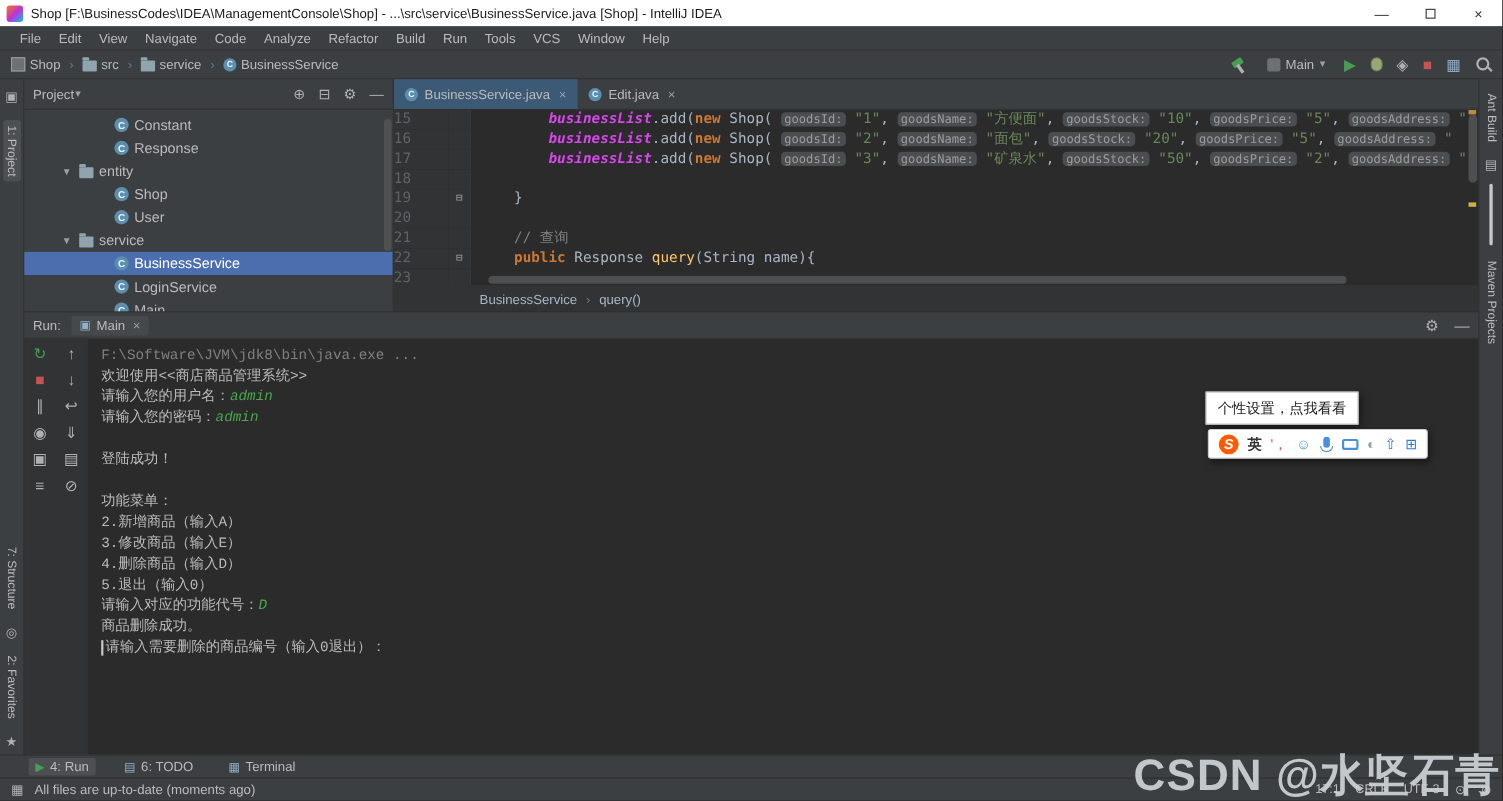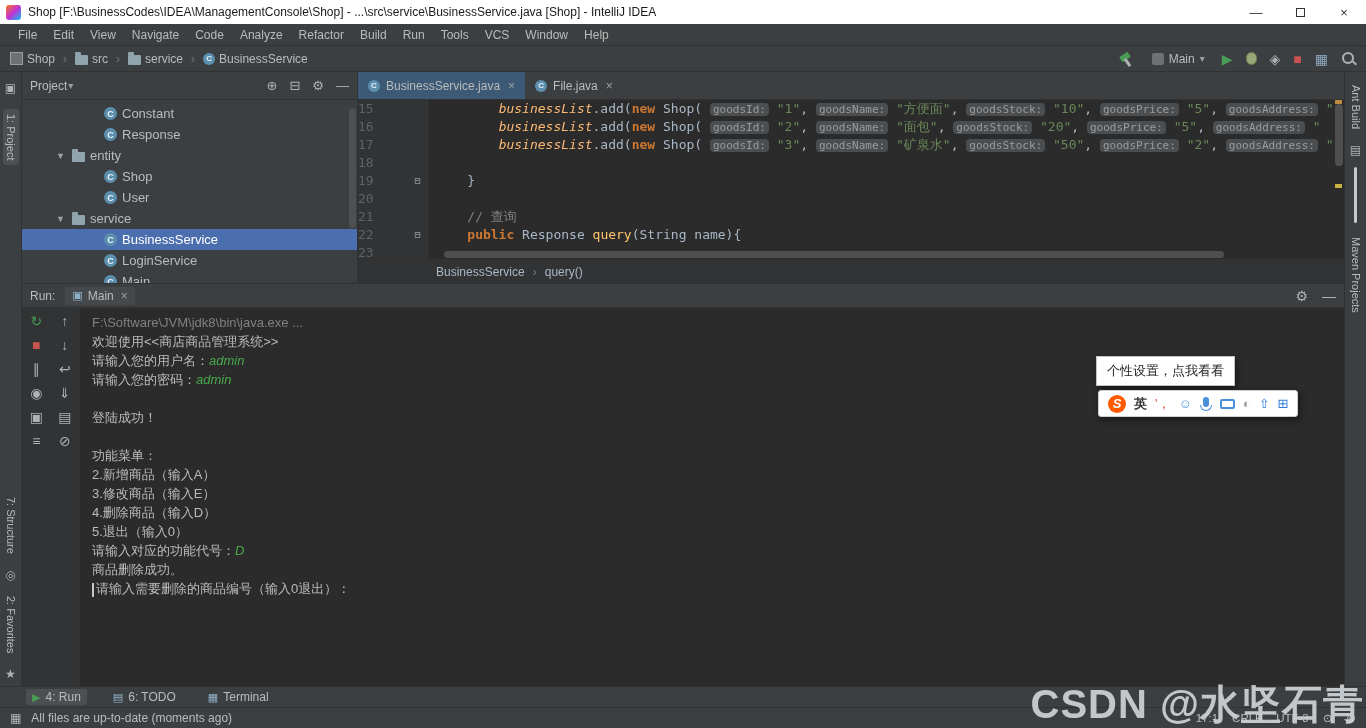--- a/index.html
+++ b/index.html
@@ -86,42 +86,42 @@
   .ed-lines { position:absolute; inset:0; }
   .ed-line { display:flex; height:18px; line-height:18px; white-space:pre; }
   .g-num { width:50px; min-width:50px; text-align:left; padding-right:8px; color:#606366; background:#313335; }
   .g-fold { width:20px; min-width:20px; background:#313335; border-right:1px solid #393b3e; color:#9aa0a6; font-size:10px; text-align:center; line-height:18px; }
   .code { padding-left:8px; overflow:hidden; color:#a9b7c6; }
   .tk-pl { color:#a9b7c6; }
   .tk-kw { color:#cc7832; font-weight:bold; }
   .tk-str { color:#6a8759; }
   .tk-cm { color:#808080; }
   .tk-mt { color:#ffc66b; }
-  .tk-fld { color:#fdba74; font-style:italic; }
+  .tk-fld { color:#d946ef; font-style:italic;font-weight:bold; }
   .tk-hint { color:#9b9b9b; background:#4b4e50; border-radius:4px; padding:0 3px; font-size:11px; }
   .vthumb { position:absolute; right:1px; top:4px; width:8px; height:62px; background:#4d4f51; border-radius:4px; }
   .stripe-mark { position:absolute; right:2px; width:7px; height:4px; }
   .stripe-mark.m1 { top:0; background:#bc8a3c; }
   .stripe-mark.m2 { top:84px; background:#c9b345; }
   .hthumb { position:absolute; bottom:1px; left:86px; width:780px; height:7px; background:#4d4f51; border-radius:4px; }
   .ed-bc { height:24px; min-height:24px; background:#313335; border-top:1px solid #323232; display:flex; align-items:center; gap:6px; padding-left:78px; color:#9aa0a6; font-size:12px; }
   .bc-item { color:#a9b7c6; }
 
   
   .run-panel { flex:1; display:flex; flex-direction:column; background:#2b2b2b; border-top:1px solid #323232; min-height:0; }
   .run-header { height:24px; min-height:24px; background:#3c3f41; border-bottom:1px solid #323232; display:flex; align-items:center; padding:0 8px; gap:10px; }
   .run-label { color:#bbb; }
   .run-tab { display:flex; align-items:center; gap:5px; background:#46494b; padding:2px 7px; border-radius:2px; color:#bbb; }
   .tw-ic { font-size:11px; color:#8fb0c9; }
   .run-h-icons { margin-left:auto; display:flex; gap:14px; }
   .run-body { flex:1; display:flex; min-height:0; }
   .run-toolbar { width:58px; min-width:58px; display:flex; background:#313335; border-right:1px solid #323232; }
   .rt-col { width:29px; display:flex; flex-direction:column; align-items:center; padding-top:6px; gap:9px; }
   .rt-icon { font-size:14px; color:#afb1b3; line-height:15px; cursor:default; }
-  .console { flex:1; padding:5px 0 0 12px; font-family:Liberation Sans, sans-serif; font-size:13px; overflow:hidden; position:relative; }
+  .console { flex:1; padding:5px 0 0 12px; font-family:Liberation Mono, monospace; font-size:13px; overflow:hidden; position:relative; }
   .cs-line { height:19px; line-height:19px; white-space:pre; }
   .cs-pl { color:#bbbbbb; }
   .cs-path { color:#808080; }
   .cs-input { color:#49a84c; font-style:italic; }
   .cs-caret { display:inline-block; width:2px; height:14px; background:#c8c8c8; vertical-align:middle; margin-right:2px; }
 
   
   .toolwindow-bar { position:absolute; left:0; right:0; bottom:21px; height:21px; background:#3c3f41; border-top:1px solid #323232; display:flex; align-items:center; padding-left:26px; gap:20px; }
   .tw-btn { display:flex; align-items:center; gap:5px; color:#bbb; padding:1px 6px; border-radius:2px; cursor:default; }
   .tw-btn.active { background:#4c5052; }
@@ -299,21 +299,21 @@
 
         <div class="editor-area">
           <div class="ed-tabs">
               <div class="ed-tab active">
                 <span class="ic-class sm">C</span>
                 <span class="tab-label">BusinessService.java</span>
                 <span class="tab-close">×</span>
               </div>
               <div class="ed-tab">
                 <span class="ic-class sm">C</span>
-                <span class="tab-label">File.java</span>
+                <span class="tab-label">Edit.java</span>
                 <span class="tab-close">×</span>
               </div>
             </div>
           <div class="ed-body">
             <div class="ed-lines">
                 <div class="ed-line"><span class="g-num">15</span><span class="g-fold"></span><span class="code"><span class="tk-pl">        </span><span class="tk-fld">businessList</span><span class="tk-pl">.add(</span><span class="tk-kw">new</span><span class="tk-pl"> Shop( </span><span class="tk-hint">goodsId:</span><span class="tk-pl"> </span><span class="tk-str">"1"</span><span class="tk-pl">, </span><span class="tk-hint">goodsName:</span><span class="tk-pl"> </span><span class="tk-str">"方便面"</span><span class="tk-pl">, </span><span class="tk-hint">goodsStock:</span><span class="tk-pl"> </span><span class="tk-str">"10"</span><span class="tk-pl">, </span><span class="tk-hint">goodsPrice:</span><span class="tk-pl"> </span><span class="tk-str">"5"</span><span class="tk-pl">, </span><span class="tk-hint">goodsAddress:</span><span class="tk-pl"> </span><span class="tk-str">"</span></span></div>
                 <div class="ed-line"><span class="g-num">16</span><span class="g-fold"></span><span class="code"><span class="tk-pl">        </span><span class="tk-fld">businessList</span><span class="tk-pl">.add(</span><span class="tk-kw">new</span><span class="tk-pl"> Shop( </span><span class="tk-hint">goodsId:</span><span class="tk-pl"> </span><span class="tk-str">"2"</span><span class="tk-pl">, </span><span class="tk-hint">goodsName:</span><span class="tk-pl"> </span><span class="tk-str">"面包"</span><span class="tk-pl">, </span><span class="tk-hint">goodsStock:</span><span class="tk-pl"> </span><span class="tk-str">"20"</span><span class="tk-pl">, </span><span class="tk-hint">goodsPrice:</span><span class="tk-pl"> </span><span class="tk-str">"5"</span><span class="tk-pl">, </span><span class="tk-hint">goodsAddress:</span><span class="tk-pl"> </span><span class="tk-str">"</span></span></div>
                 <div class="ed-line"><span class="g-num">17</span><span class="g-fold"></span><span class="code"><span class="tk-pl">        </span><span class="tk-fld">businessList</span><span class="tk-pl">.add(</span><span class="tk-kw">new</span><span class="tk-pl"> Shop( </span><span class="tk-hint">goodsId:</span><span class="tk-pl"> </span><span class="tk-str">"3"</span><span class="tk-pl">, </span><span class="tk-hint">goodsName:</span><span class="tk-pl"> </span><span class="tk-str">"矿泉水"</span><span class="tk-pl">, </span><span class="tk-hint">goodsStock:</span><span class="tk-pl"> </span><span class="tk-str">"50"</span><span class="tk-pl">, </span><span class="tk-hint">goodsPrice:</span><span class="tk-pl"> </span><span class="tk-str">"2"</span><span class="tk-pl">, </span><span class="tk-hint">goodsAddress:</span><span class="tk-pl"> </span><span class="tk-str">"</span></span></div>
                 <div class="ed-line"><span class="g-num">18</span><span class="g-fold"></span><span class="code"></span></div>
                 <div class="ed-line"><span class="g-num">19</span><span class="g-fold">⊟</span><span class="code"><span class="tk-pl">    }</span></span></div>

